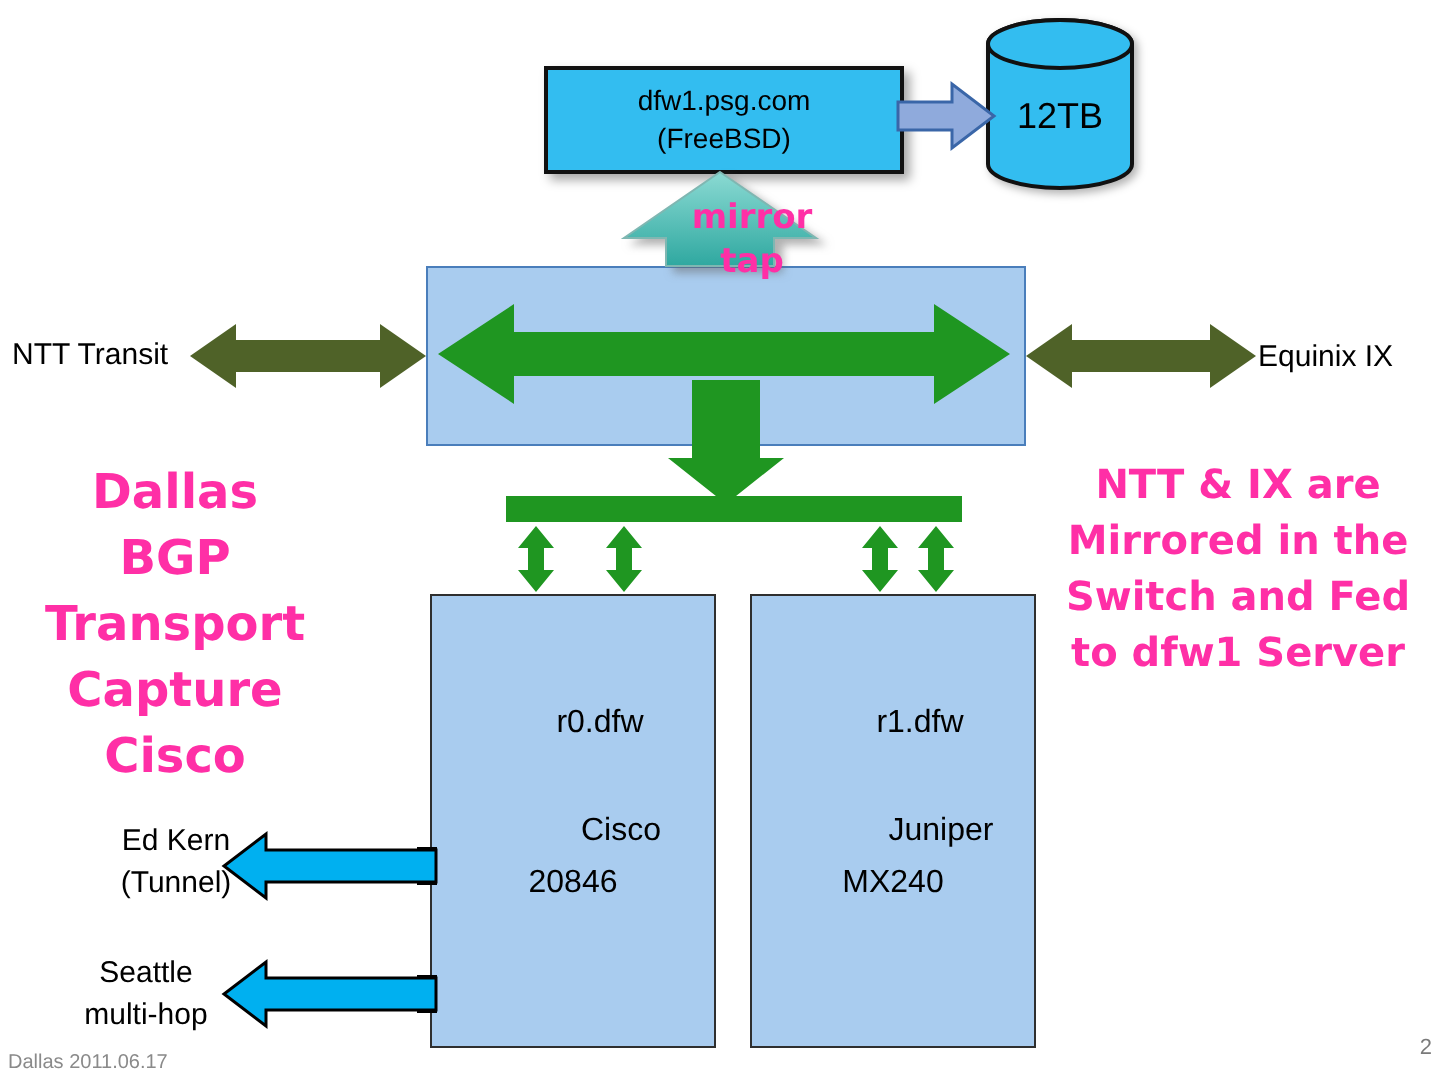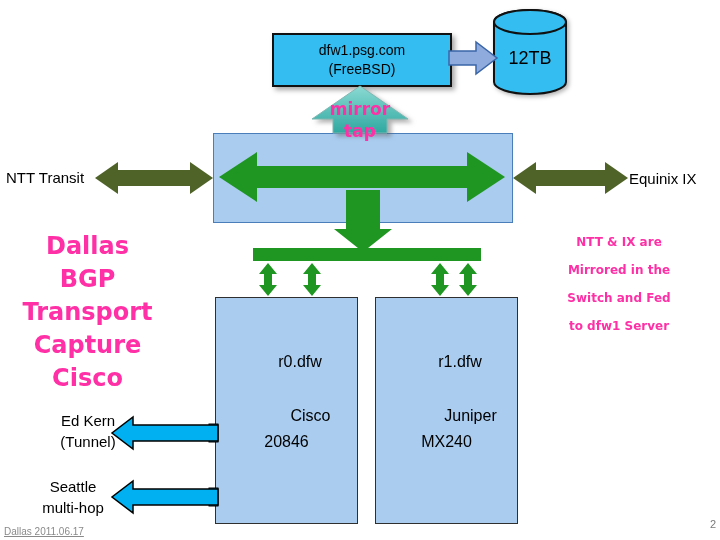--- a/index.html
+++ b/index.html
@@ -40,36 +40,36 @@
     font-size:16px;
   }
   .router-box .r-name{margin-top:55px;margin-left:27px;}
   .router-box .r-vendor{margin-top:36px;margin-left:48px;}
   .router-box .r-model{margin-top:8px;}
   #router-r0{left:215px;}
   #router-r1{left:375px;}
 
   
   .magenta{color:var(--magenta,#FF2FA6);font-family:"DejaVu Sans",sans-serif;font-weight:bold;}
-  .mirror-label{left:318px;top:98px;width:84px;text-align:center;font-size:17px;line-height:22px;}
+  .mirror-label{left:334px;top:98px;width:84px;text-align:center;font-size:17px;line-height:22px;}
   .main-title{left:5px;top:230px;width:165px;text-align:center;font-size:24px;line-height:33px;}
-  .side-note{left:518px;top:228px;width:202px;text-align:center;font-size:12px;line-height:28px;}
+  .side-note{left:518px;top:228px;width:202px;text-align:center;font-size:20px;line-height:28px;}
 
   
   .link-label{font-size:15px;}
   .ntt-label{left:6px;top:169px;}
   .equinix-label{left:629px;top:170px;}
 
   
   .tunnel-label{text-align:center;font-size:15px;line-height:21px;}
   .edkern-label{left:47px;top:410px;width:82px;}
   .seattle-label{left:28px;top:476px;width:90px;}
 
   
-  .footer-date{left:4px;top:526px;font-size:10px;color:#8a8a8a;text-decoration:underline;}
+  .footer-date{left:4px;top:526px;font-size:10px;color:#8a8a8a;}
   .page-number{left:700px;top:518px;font-size:11px;color:#7a7a7a;width:16px;text-align:right;}
 
   .shadowed-arrow{filter:drop-shadow(4px 3px 2px rgba(100,100,100,.5));}
 </style>
 </head>
 <body>
 
 <div id="slide">
 
   <div class="abs server-box">

